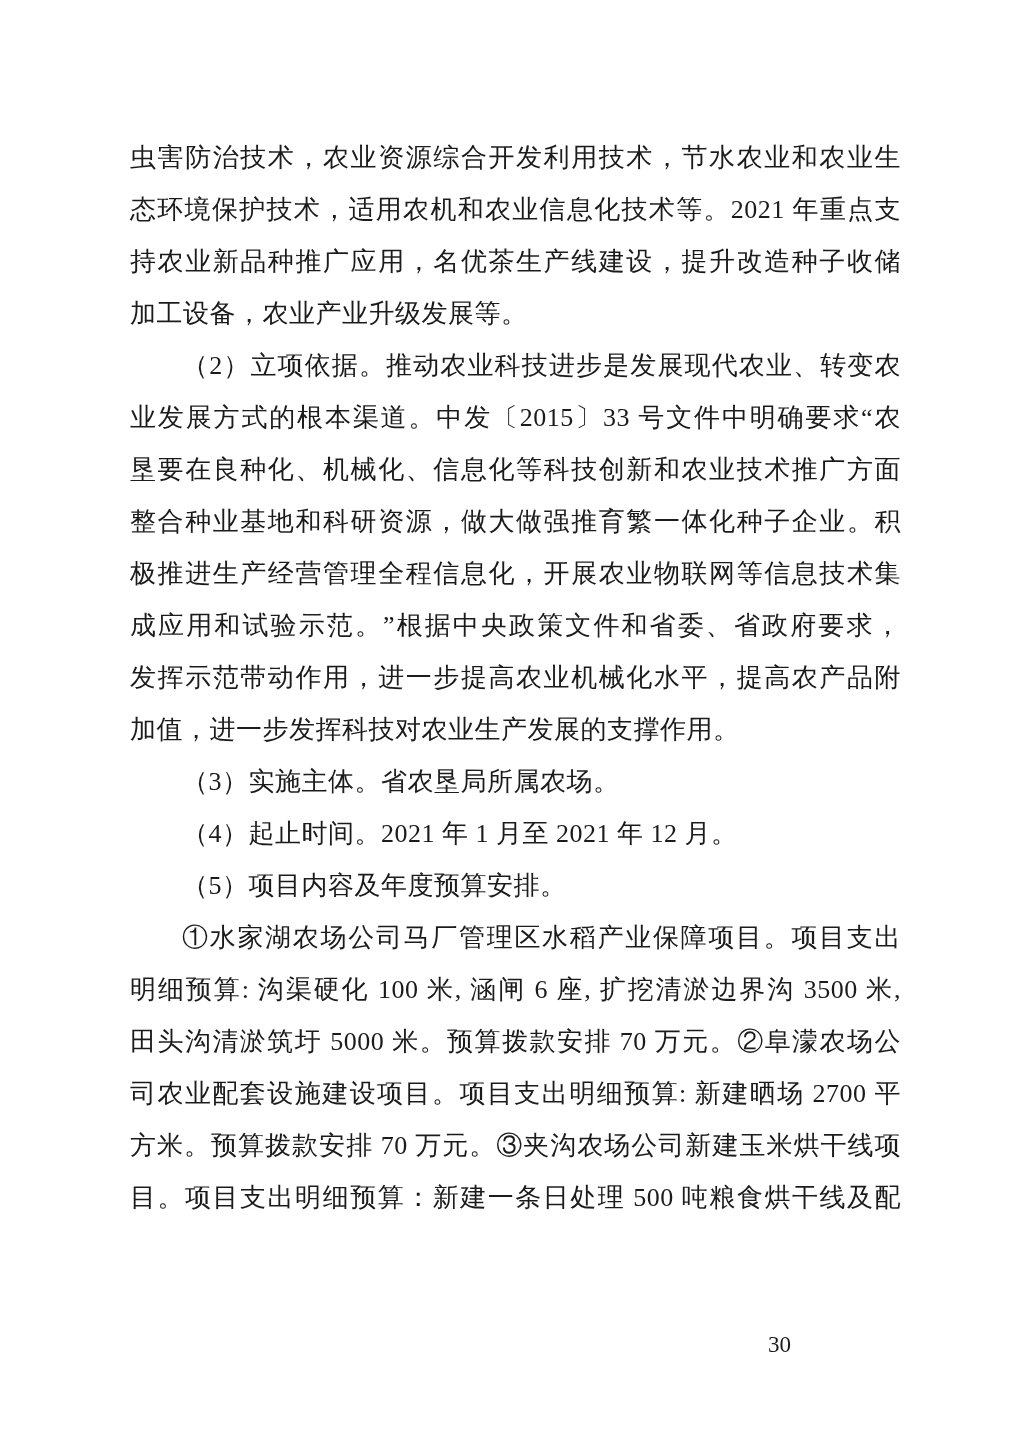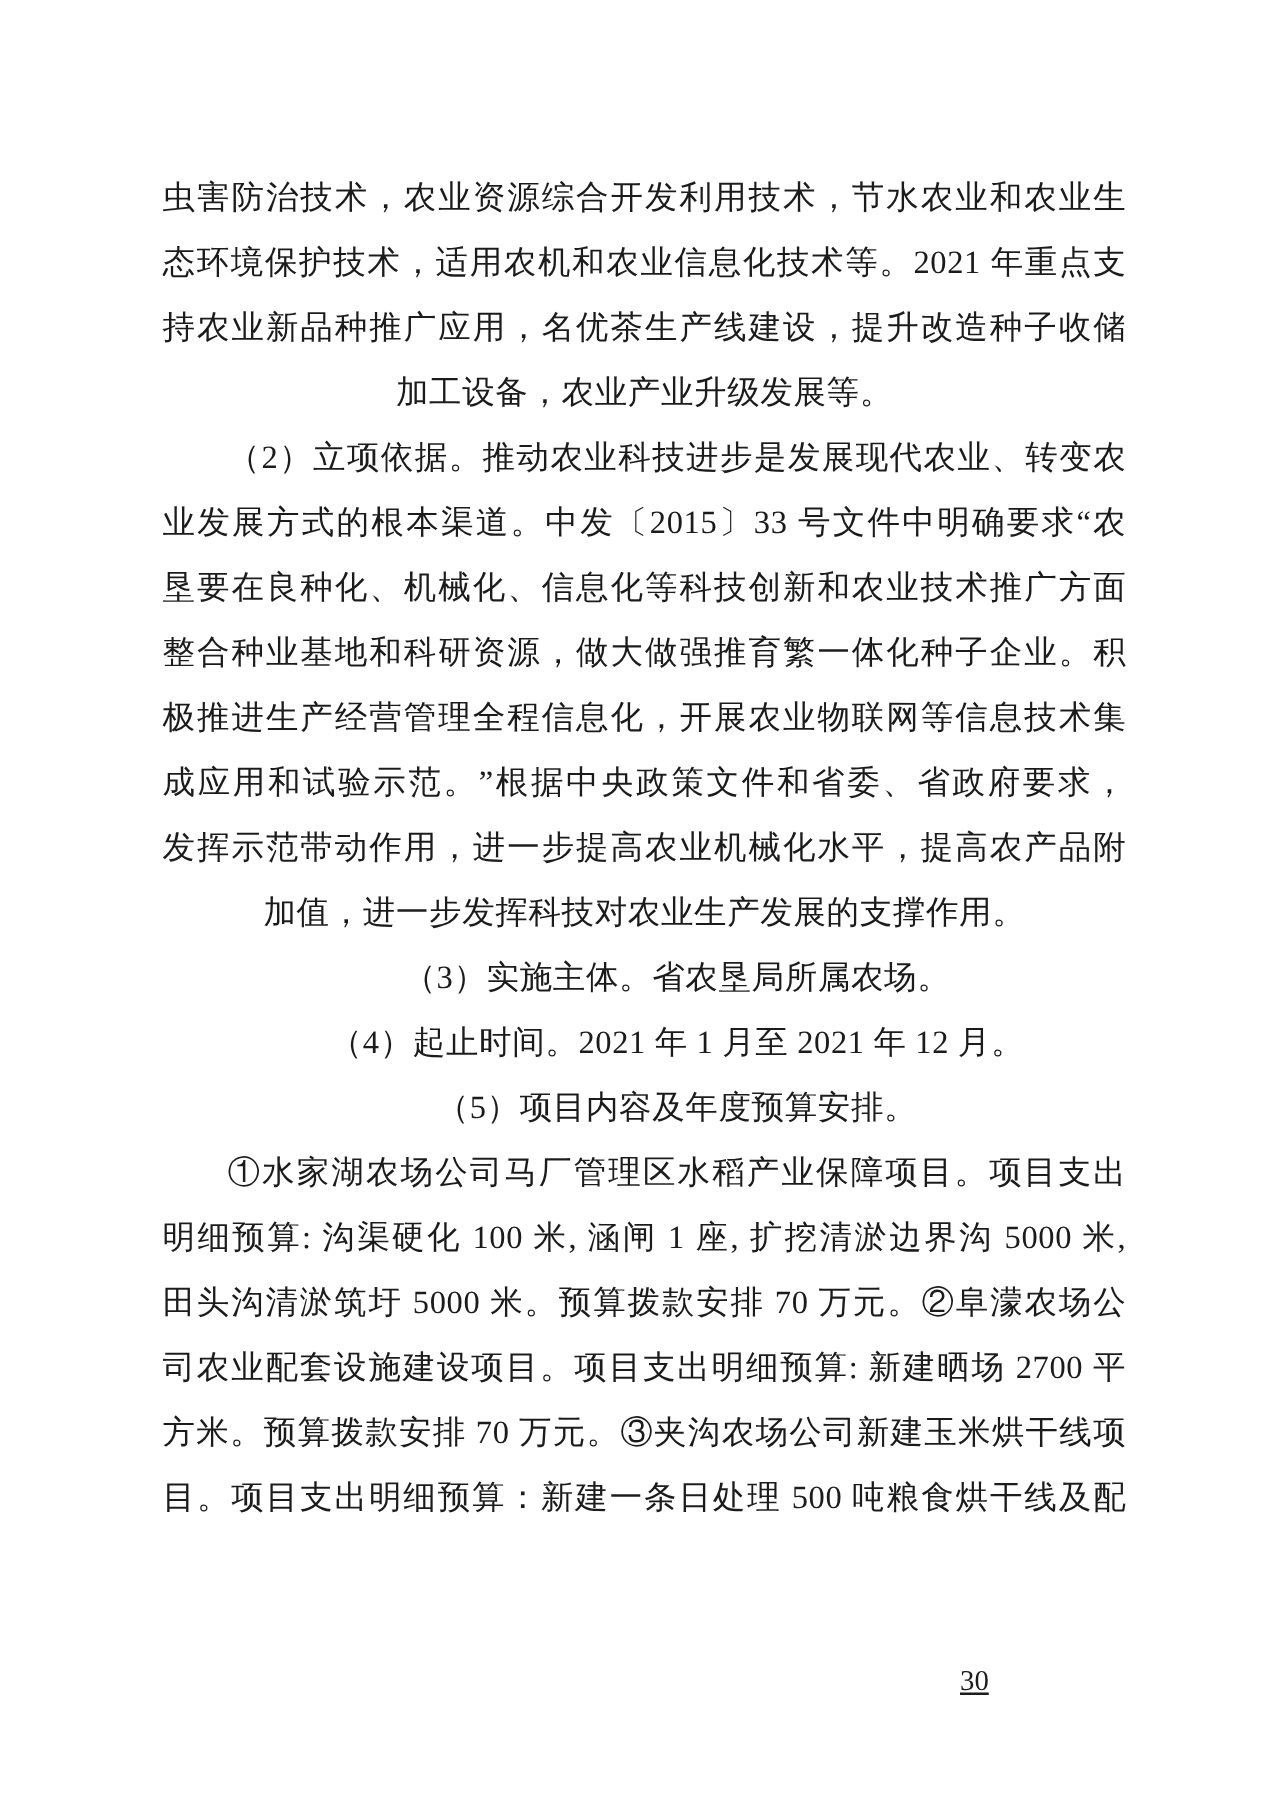--- a/index.html
+++ b/index.html
@@ -23,21 +23,21 @@
   .text-block {
     position: absolute;
     left: 130px;
     top: 132px;
     width: 771px;
   }
   .line {
     font-size: 26px;
     line-height: 52px;
     height: 52px;
-    text-align: center;
+    text-align: left;
     white-space: normal;
     overflow: hidden;
     letter-spacing: 0.5px;
   }
   
   .line.j {
     text-align: justify;
     text-align-last: justify;
     text-justify: inter-ideograph;
   }
@@ -46,21 +46,20 @@
     text-indent: 2em;
   }
   .page-number {
     position: absolute;
     left: 768px;
     top: 1330px;
     font-size: 23px;
     line-height: 30px;
     color: var(--ink);
     font-family: "Liberation Serif", "DejaVu Serif", serif;
-    text-decoration: underline;
   }
 </style>
 </head>
 <body>
 
 <div class="page">
   <div class="text-block">
     <div class="line j">虫害防治技术，农业资源综合开发利用技术，节水农业和农业生</div>
     <div class="line j">态环境保护技术，适用农机和农业信息化技术等。2021 年重点支</div>
     <div class="line j">持农业新品种推广应用，名优茶生产线建设，提升改造种子收储</div>
@@ -70,21 +69,21 @@
     <div class="line j">垦要在良种化、机械化、信息化等科技创新和农业技术推广方面</div>
     <div class="line j">整合种业基地和科研资源，做大做强推育繁一体化种子企业。积</div>
     <div class="line j">极推进生产经营管理全程信息化，开展农业物联网等信息技术集</div>
     <div class="line j">成应用和试验示范。”根据中央政策文件和省委、省政府要求，</div>
     <div class="line j">发挥示范带动作用，进一步提高农业机械化水平，提高农产品附</div>
     <div class="line">加值，进一步发挥科技对农业生产发展的支撑作用。</div>
     <div class="line i">（3）实施主体。省农垦局所属农场。</div>
     <div class="line i">（4）起止时间。2021 年 1 月至 2021 年 12 月。</div>
     <div class="line i">（5）项目内容及年度预算安排。</div>
     <div class="line j i">①水家湖农场公司马厂管理区水稻产业保障项目。项目支出</div>
-    <div class="line j">明细预算: 沟渠硬化 100 米, 涵闸 1 座, 扩挖清淤边界沟 5000 米,</div>
+    <div class="line j">明细预算: 沟渠硬化 100 米, 涵闸 6 座, 扩挖清淤边界沟 3500 米,</div>
     <div class="line j">田头沟清淤筑圩 5000 米。预算拨款安排 70 万元。②阜濛农场公</div>
     <div class="line j">司农业配套设施建设项目。项目支出明细预算: 新建晒场 2700 平</div>
     <div class="line j">方米。预算拨款安排 70 万元。③夹沟农场公司新建玉米烘干线项</div>
     <div class="line j">目。项目支出明细预算：新建一条日处理 500 吨粮食烘干线及配</div>
   </div>
 
   <div class="page-number">30</div>
 </div>
 
 </body></html>

